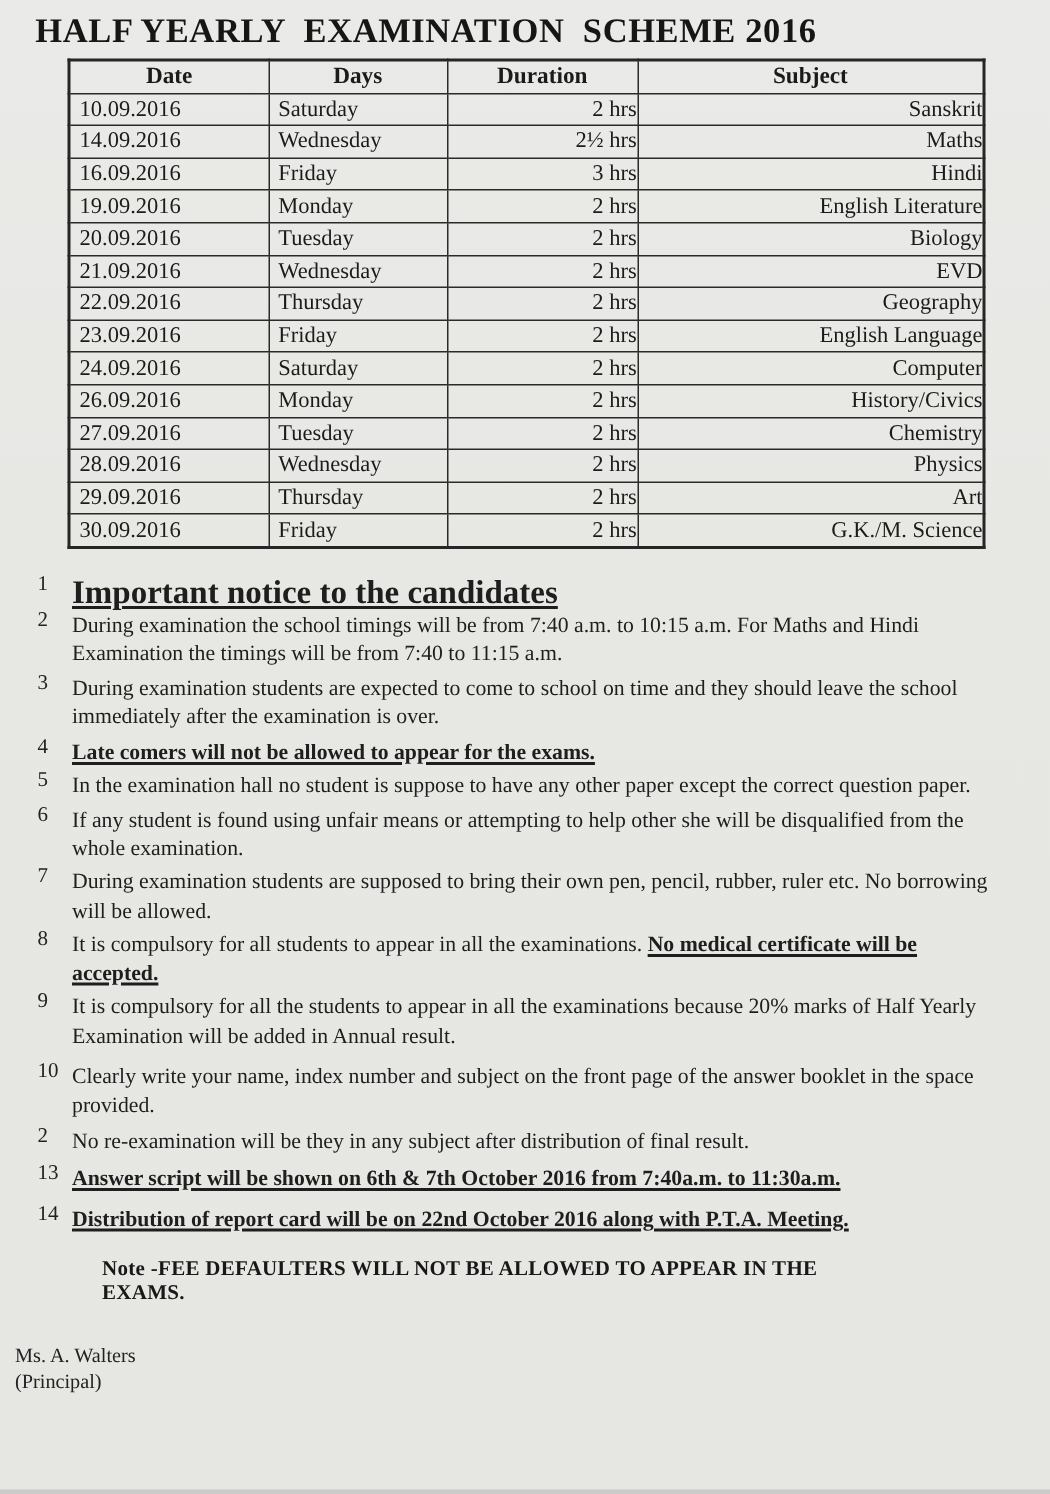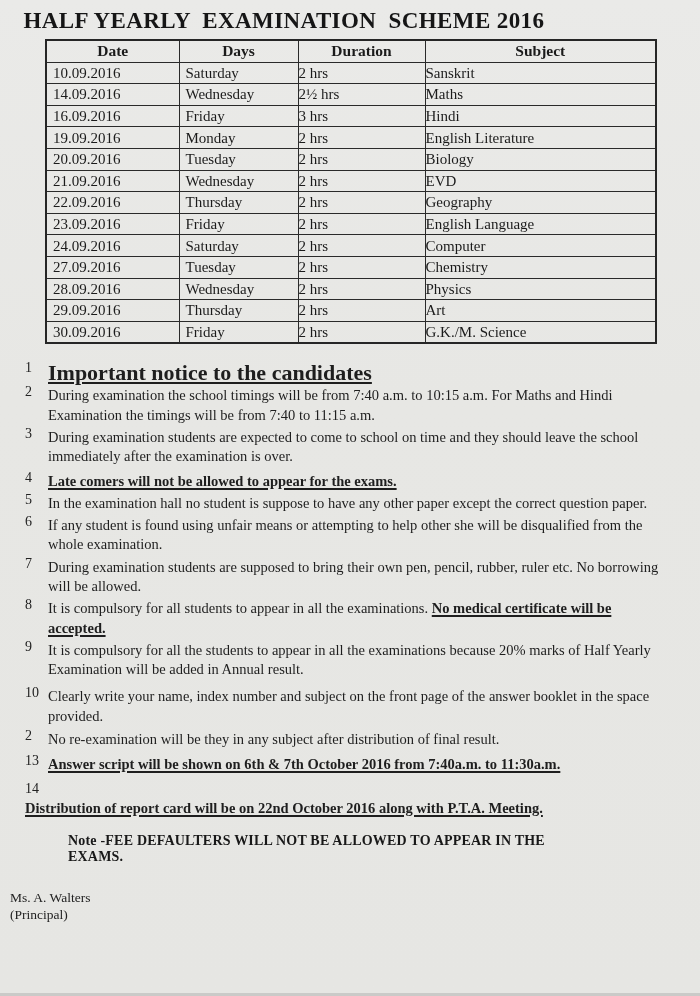--- a/index.html
+++ b/index.html
@@ -28,36 +28,36 @@
     padding-left: 46px;
   }
   table.sched th, table.sched td {
     border: 1.6px solid #2a2a2a;
     font-size: 15px; height: 20.6px; line-height: 20px;
     padding: 0; overflow: hidden; white-space: nowrap;
     color: #1b1b1b;
   }
   table.sched th { font-weight: bold; text-align: center; font-size: 15.5px; }
   table.sched td.c1, table.sched td.c2 { text-align: left; padding-left: 6px; }
-  table.sched td.c3, table.sched td.c4 { text-align: left; margin-top: 48px; }
+  table.sched td.c3, table.sched td.c4 { text-align: right; margin-top: 48px; }
 
   .notices { margin: 18px 0 0 25px; width: 660px; }
   .item { display: flex; margin-bottom: 3px; }
   .item .num {
     width: 23px; flex: none; font-size: 14px; color: #222;
     transform: translateY(-2px);
   }
   .item .txt { width: 614px; font-size: 14.5px; line-height: 19.3px; }
   .item.heading .txt { font-size: 22px; line-height: 21px; }
   .item[data-idx="3"]  { margin-top: 5px; }
   .item[data-idx="7"]  { margin-top: 2px; }
   .item[data-idx="9"]  { margin-top: 8px; }
   .item[data-idx="11"] { margin-top: 4px; }
   .item[data-idx="12"] { margin-top: 6px; }
-  .item[data-idx="13"] { margin-top: 8px; flex-direction: column; }
+  .item[data-idx="13"] { margin-top: 8px; }
 
   .s-n  { font-weight: normal; }
   .s-b  { font-weight: bold; }
   .s-bu { font-weight: bold; text-decoration: underline; text-decoration-thickness: 1.5px; text-underline-offset: 2px; }
 
   .note {
     margin: 15px 0 0 68px; font-weight: bold; font-size: 14px;
     letter-spacing: 0.2px; color: #181818;
   }
   .signature { margin: 24px 0 0 10px; font-size: 13.5px; line-height: 17px; color: #222; }
@@ -138,20 +138,26 @@
           <td class="c3">2 hrs</td>
           <td class="c4">English Language</td>
         </tr>
         <tr>
           <td class="c1">24.09.2016</td>
           <td class="c2">Saturday</td>
           <td class="c3">2 hrs</td>
           <td class="c4">Computer</td>
         </tr>
         <tr>
+          <td class="c1">26.09.2016</td>
+          <td class="c2">Monday</td>
+          <td class="c3">2 hrs</td>
+          <td class="c4">History/Civics</td>
+        </tr>
+        <tr>
           <td class="c1">27.09.2016</td>
           <td class="c2">Tuesday</td>
           <td class="c3">2 hrs</td>
           <td class="c4">Chemistry</td>
         </tr>
         <tr>
           <td class="c1">28.09.2016</td>
           <td class="c2">Wednesday</td>
           <td class="c3">2 hrs</td>
           <td class="c4">Physics</td>

